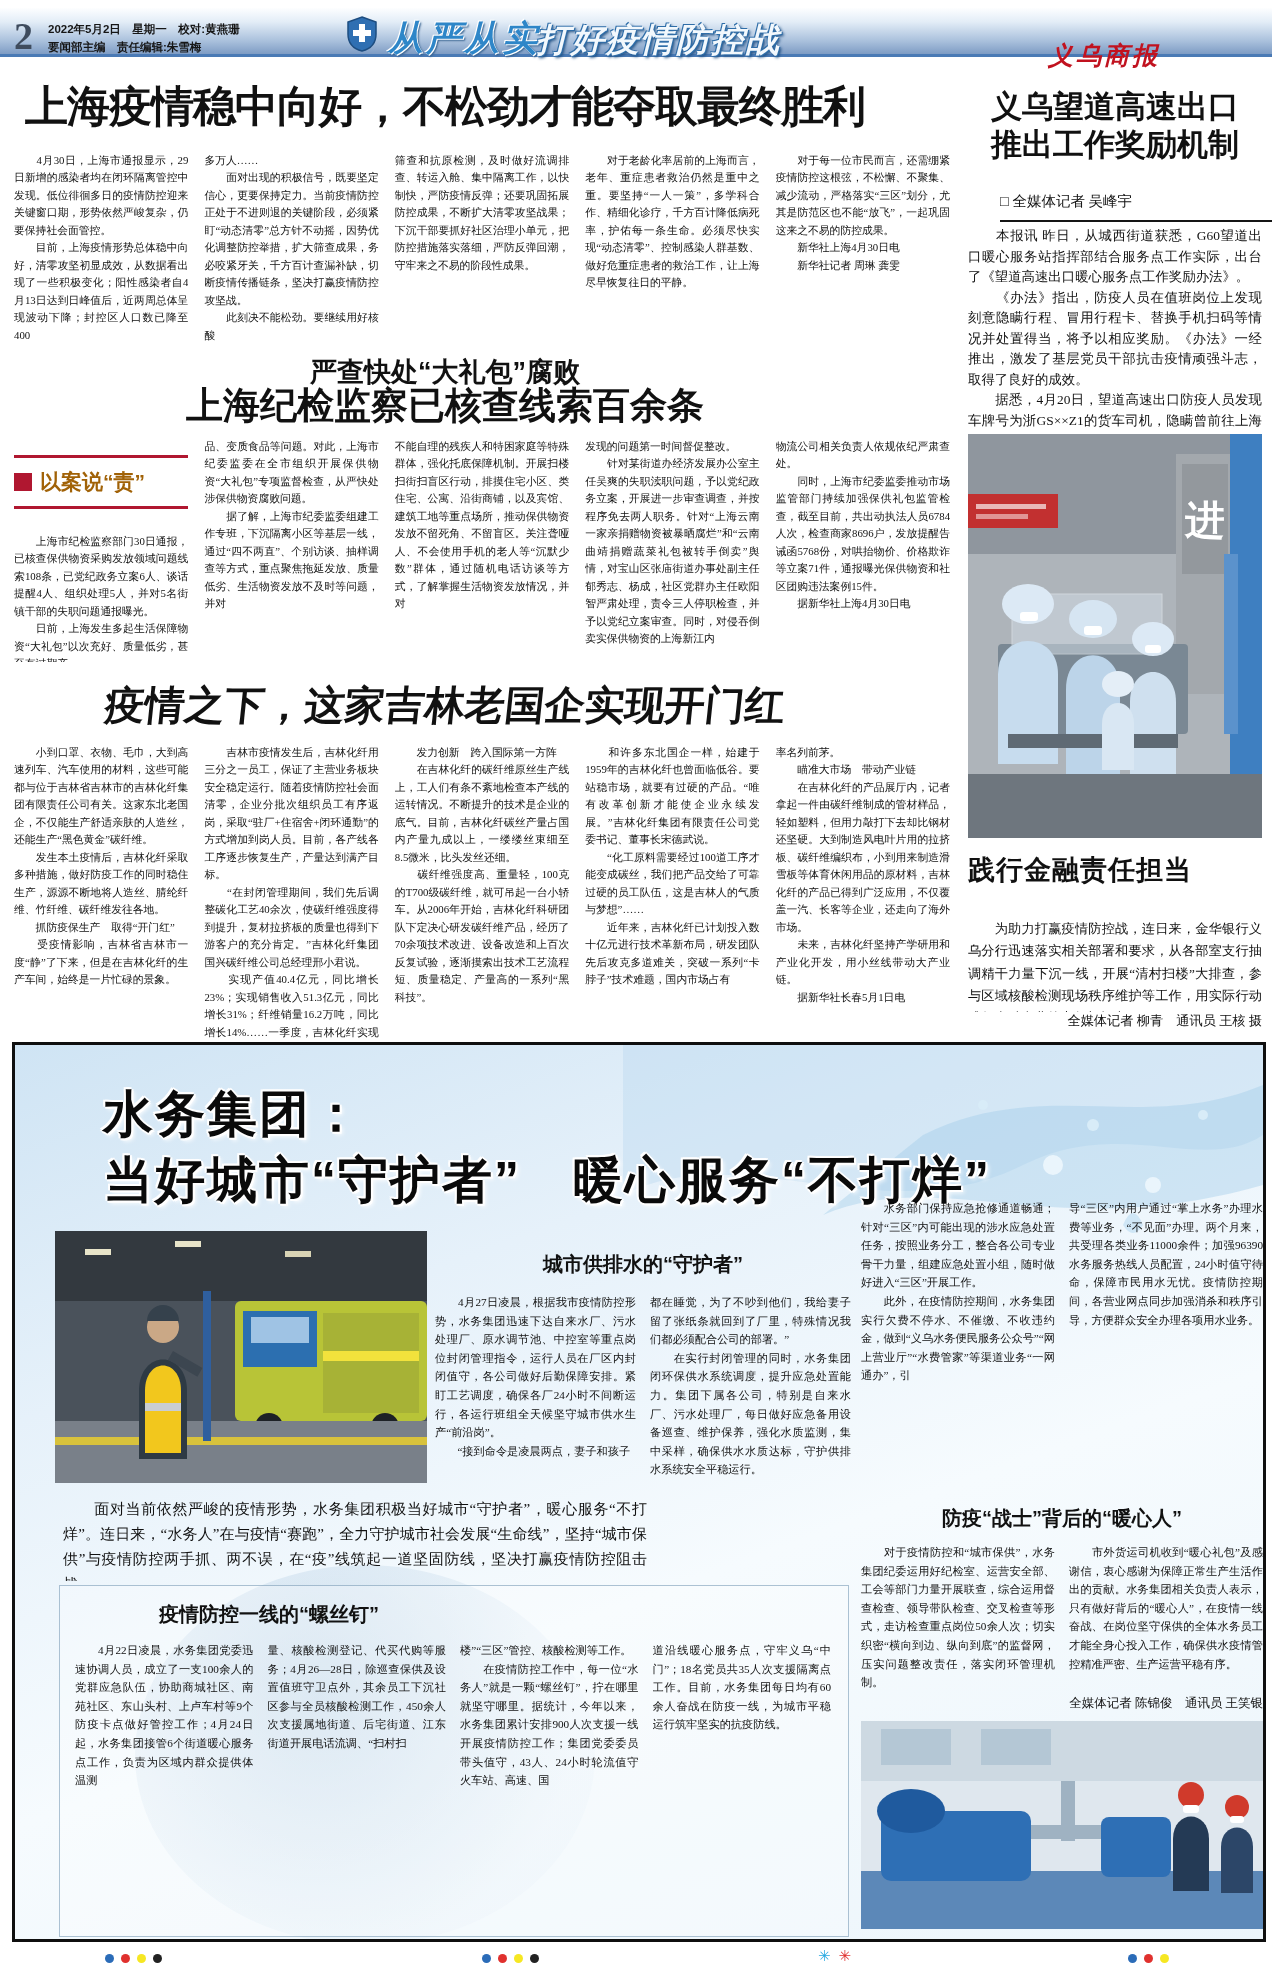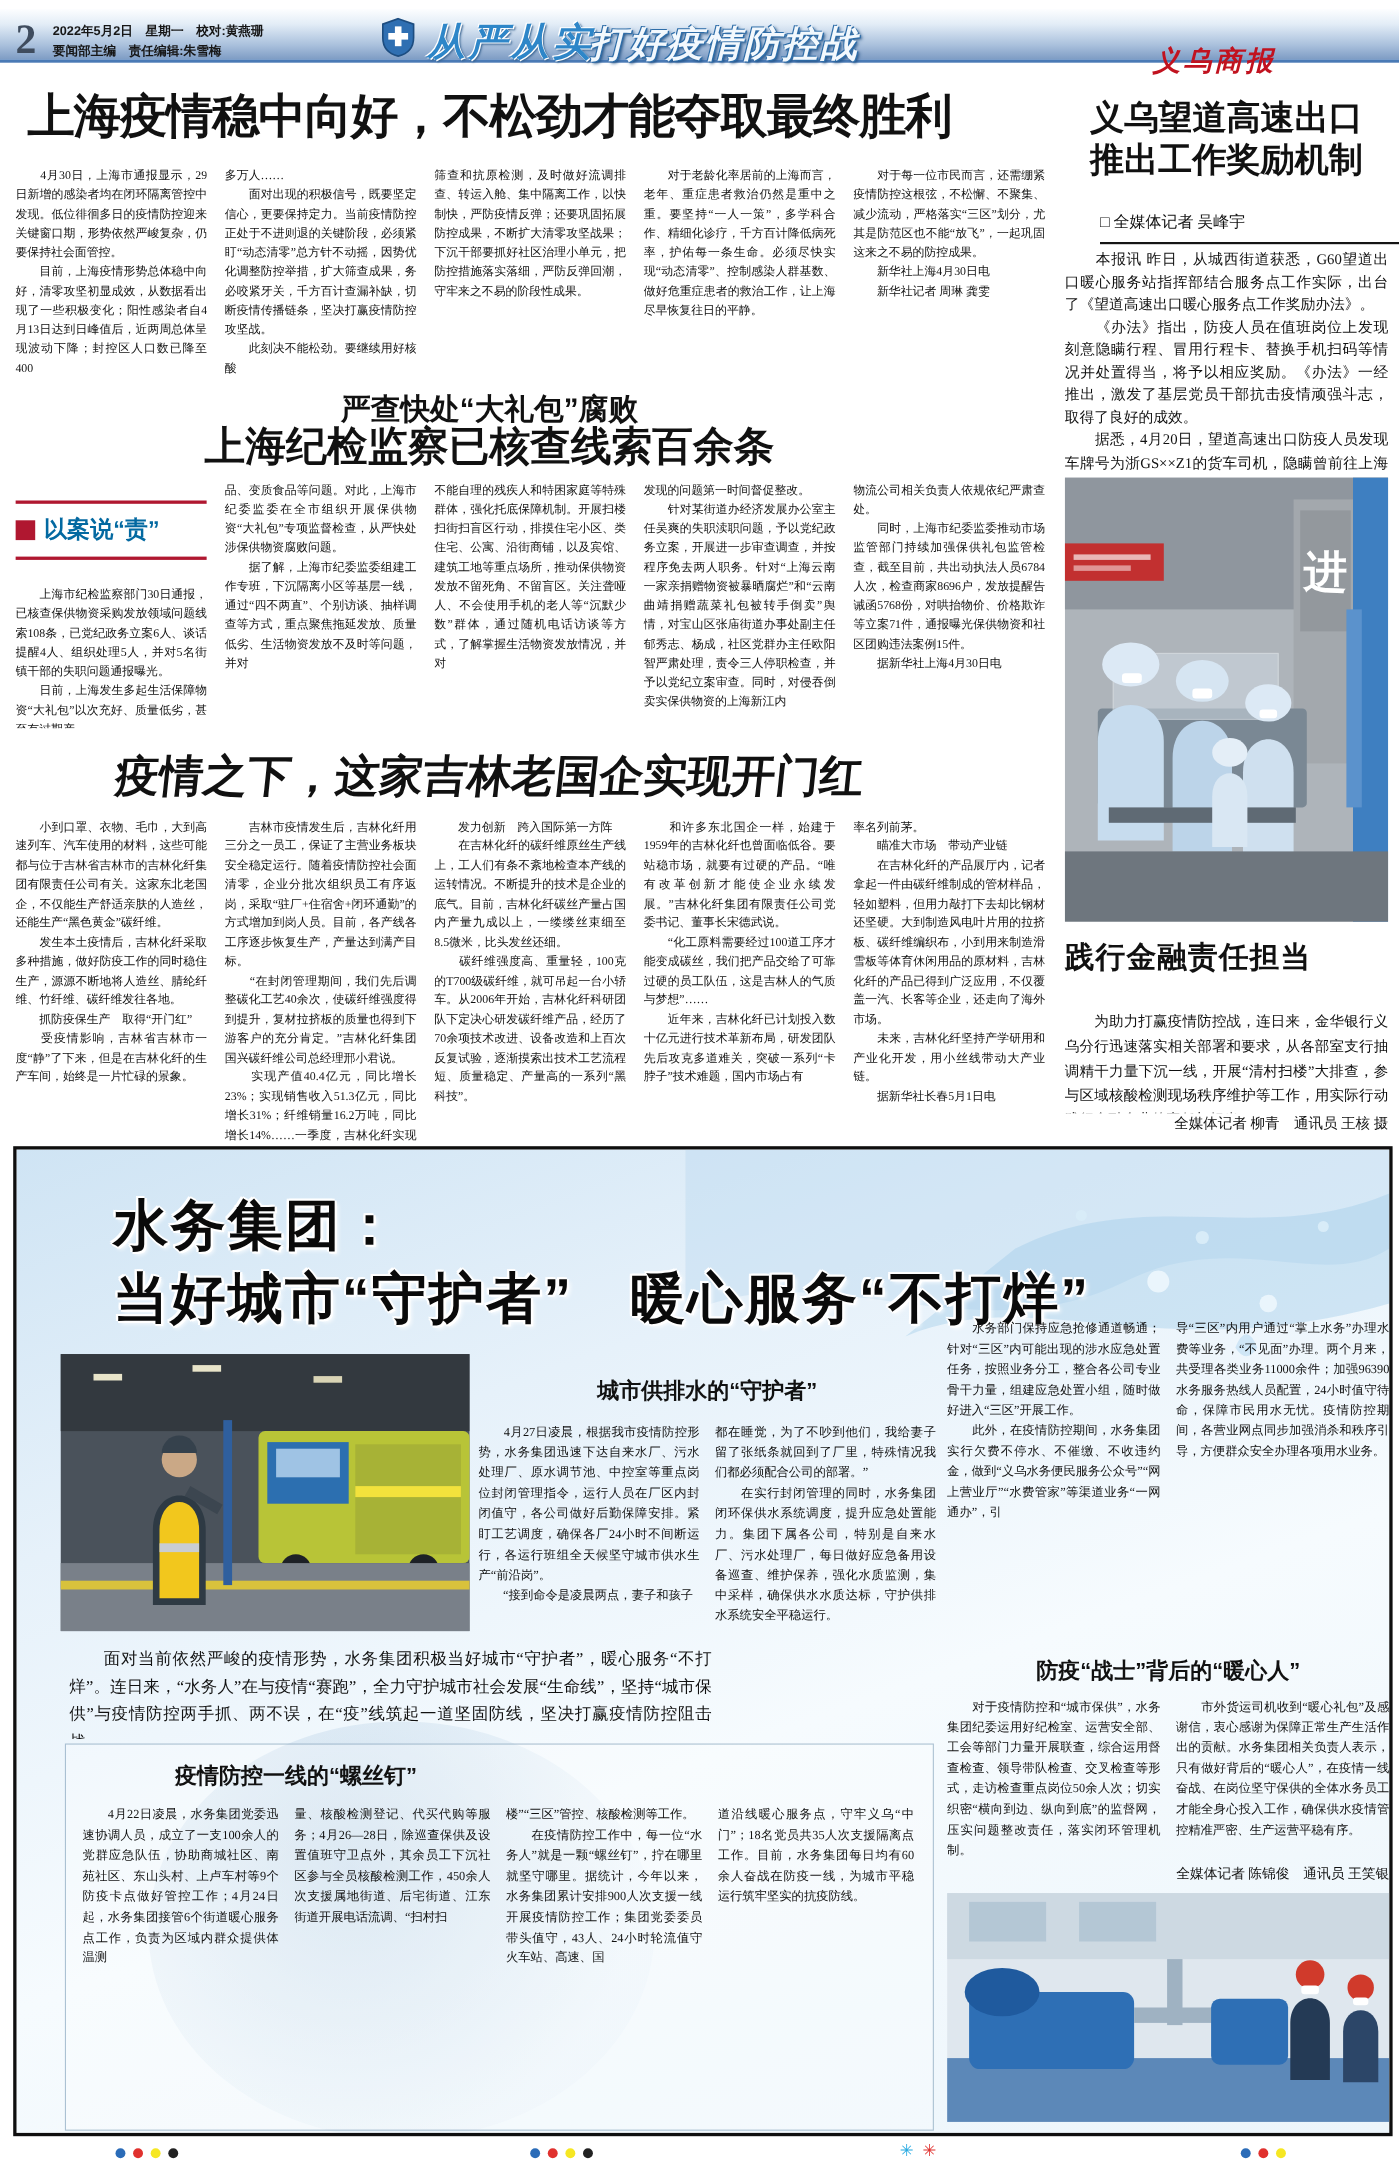--- a/index.html
+++ b/index.html
@@ -23,21 +23,21 @@
   .row{display:flex;gap:16px;}
   .col{flex:1;overflow:hidden;font-size:10.8px;line-height:1.62;text-align:justify;white-space:pre-line;}
   .h-center{text-align:center;}
   .h1{font-size:43px;font-weight:900;letter-spacing:-1px;line-height:1.25;}
   .h2{font-size:37px;font-weight:900;letter-spacing:0px;}
   .kicker{font-size:27px;font-weight:bold;}
   .h3{font-size:40px;font-weight:900;transform:skewX(-6deg);}
   .h4{font-size:31px;font-weight:900;line-height:1.22;text-align:center;}
   
   .tagbox{border-top:3px solid #b01730;border-bottom:3px solid #b01730;padding:7px 0 6px 0;margin-bottom:7px;
-          color:#0369a1;font-weight:900;font-size:21px;display:flex;align-items:center;gap:8px;}
+          color:#a16207;font-weight:900;font-size:21px;display:flex;align-items:center;gap:8px;}
   .tagsq{width:18px;height:18px;background:#b01730;display:inline-block;}
   
   .byline{font-size:14.5px;border-bottom:2px solid #151515;padding-bottom:9px;margin-left:32px;}
   .rbody{font-size:13.4px;line-height:1.53;}
   .captitle{font-size:27px;font-weight:600;letter-spacing:1px;}
   .captext{font-size:13.2px;line-height:1.68;}
   .capcredit{font-size:13.2px;text-align:right;}
   
   .waterbox{left:12px;top:1042px;width:1248px;height:894px;border:3px solid #0f0f0f;
             background:linear-gradient(160deg,#cfe4f4 0%,#e6f1fa 28%,#f6fbfe 58%,#ecf5fb 100%);overflow:hidden;}

